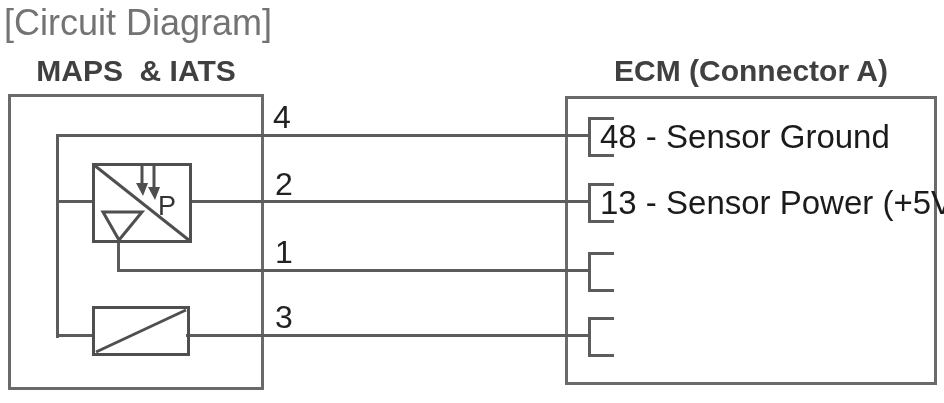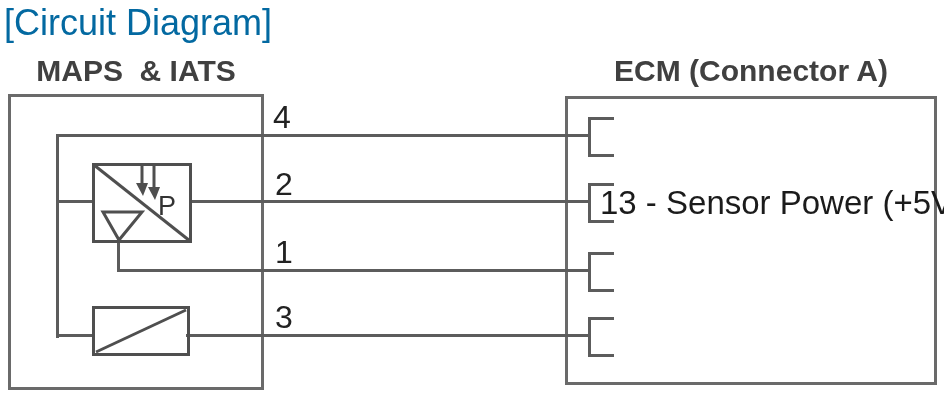--- a/index.html
+++ b/index.html
@@ -1,21 +1,21 @@
 <!DOCTYPE html>
 <html><head>
 <meta charset="utf-8">
 <style>
   html,body{margin:0;padding:0;background:#ffffff;}
   #stage{
     position:relative;width:944px;height:403px;background:#ffffff;overflow:hidden;
     font-family:"Liberation Sans", sans-serif;color:#1b1b1b;
   }
   .abs{position:absolute;}
-  .title{font-size:36px;font-weight:normal;letter-spacing:0px;color:#0369a1;}
+  .title{font-size:36px;font-weight:normal;letter-spacing:0px;color:#737373;}
   .block-header{font-size:30px;font-weight:bold;text-align:center;color:#404040;white-space:pre;}
   .box{border:3px solid #6a6a6a;background:transparent;box-sizing:border-box;}
   .wire-h{height:3px;background:#5c5c5c;}
   .wire-v{width:3px;background:#5c5c5c;}
   .wire-num{font-size:32px;font-weight:normal;color:#222222;line-height:1;}
   .pin-bracket{
     width:26px;height:40px;box-sizing:border-box;
     border-left:3px solid #5c5c5c;border-top:3px solid #5c5c5c;border-bottom:3px solid #5c5c5c;
     background:#ffffff;
   }
@@ -68,20 +68,21 @@
     <polygon class="stroke" points="11,49 50,49 27,77"></polygon>
     <text x="66" y="52" font-size="27">P</text>
   </svg>
 
   <svg class="abs" style="left:92px;top:306px;" width="98" height="50" viewBox="0 0 98 50">
     <rect class="stroke" x="1.5" y="1.5" width="95" height="47"></rect>
     <line class="stroke" x1="4" y1="46" x2="94" y2="4"></line>
   </svg>
 
   <div class="abs pin-bracket" style="left:588px;top:117px;"></div>
+  <div class="abs pin-label" style="left:600px;top:117px;">48 - Sensor Ground</div>
 
   <div class="abs pin-bracket" style="left:588px;top:183px;"></div>
   <div class="abs pin-label" style="left:600px;top:183px;">13 - Sensor Power (+5V)</div>
 
   <div class="abs pin-bracket" style="left:588px;top:252px;"></div>
 
   <div class="abs pin-bracket" style="left:588px;top:317px;"></div>
 
 </div>
 

